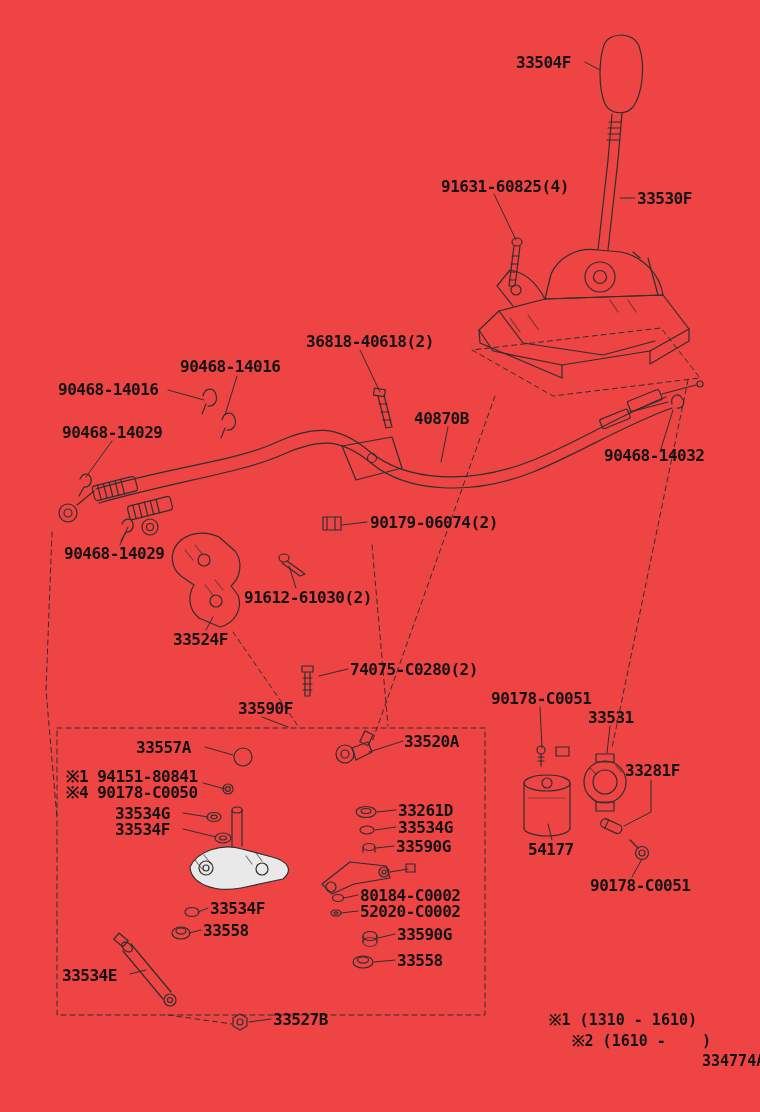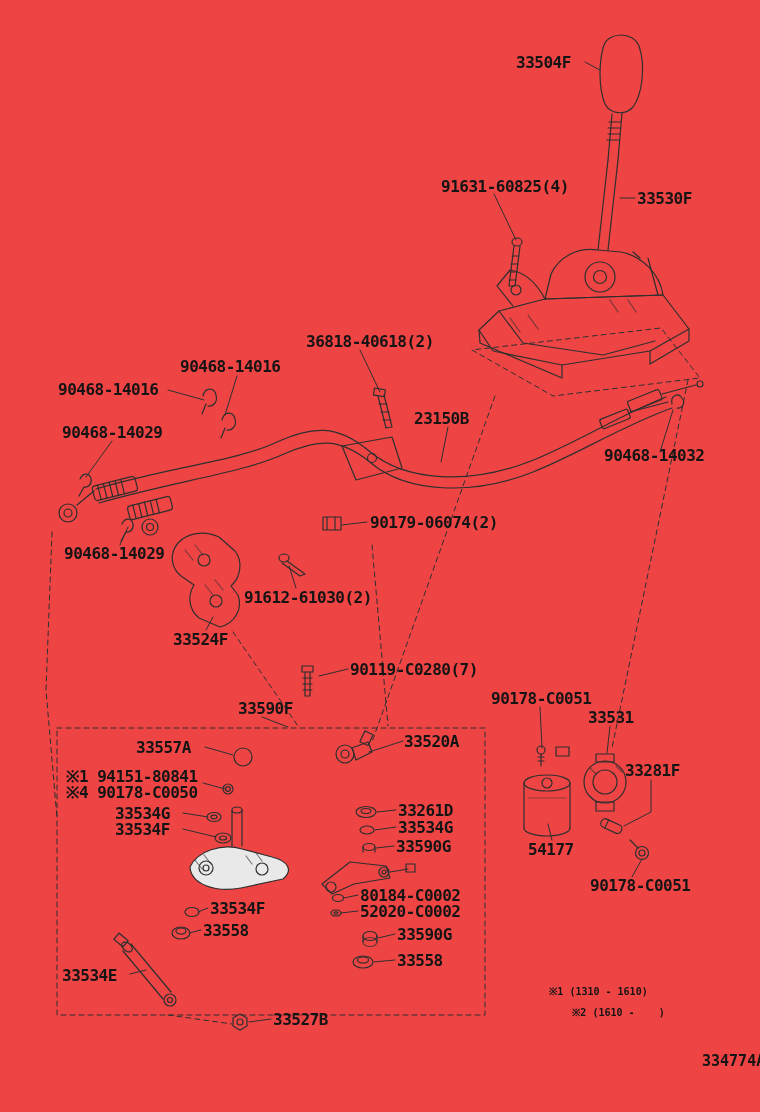--- a/index.html
+++ b/index.html
@@ -1,22 +1,22 @@
 <!DOCTYPE html>
 <html><head>
 <meta charset="utf-8">
 <style>
   html,body{margin:0;padding:0;background:#ffffff;}
   #canvas{position:relative;width:760px;height:1112px;background:#ef4444;
           font-family:"DejaVu Sans Mono", monospace;overflow:hidden;}
   #lineart{position:absolute;left:0;top:0;}
   .lbl{position:absolute;font-weight:bold;font-size:16px;line-height:18px;
        color:#141414;white-space:pre;letter-spacing:-0.5px;}
-  .note{position:absolute;font-weight:bold;font-size:10px;line-height:18px;
-        color:#141414;white-space:pre;}
+  .note{position:absolute;font-weight:bold;font-size:15px;line-height:18px;
+        color:#141414;white-space:pre;margin-top:28px;}
   .drawno{position:absolute;font-weight:bold;font-size:15px;color:#141414;white-space:pre;margin-left:34px;}
 </style>
 </head>
 <body>
 
 <div id="canvas">
 
 <svg id="lineart" width="760" height="1112" viewBox="0 0 760 1112" fill="none" stroke="#2f2f2f" stroke-width="1.2" stroke-linecap="round" stroke-linejoin="round">
 
   <g>
@@ -201,28 +201,28 @@
     <path d="M168,1015 L232,1024"></path>
   </g>
 </svg>
 
 <div class="lbl" style="left:516px;top:54px">33504F</div>
 <div class="lbl" style="left:441px;top:178px">91631-60825(4)</div>
 <div class="lbl" style="left:637px;top:190px">33530F</div>
 <div class="lbl" style="left:306px;top:333px">36818-40618(2)</div>
 <div class="lbl" style="left:180px;top:358px">90468-14016</div>
 <div class="lbl" style="left:58px;top:381px">90468-14016</div>
-<div class="lbl" style="left:414px;top:410px">23150B</div>
+<div class="lbl" style="left:414px;top:410px">40870B</div>
 <div class="lbl" style="left:62px;top:424px">90468-14029</div>
 <div class="lbl" style="left:604px;top:447px">90468-14032</div>
 <div class="lbl" style="left:370px;top:514px">90179-06074(2)</div>
 <div class="lbl" style="left:64px;top:545px">90468-14029</div>
 <div class="lbl" style="left:244px;top:589px">91612-61030(2)</div>
 <div class="lbl" style="left:173px;top:631px">33524F</div>
-<div class="lbl" style="left:350px;top:661px">90119-C0280(7)</div>
+<div class="lbl" style="left:350px;top:661px">74075-C0280(2)</div>
 <div class="lbl" style="left:238px;top:700px">33590F</div>
 <div class="lbl" style="left:491px;top:690px">90178-C0051</div>
 <div class="lbl" style="left:588px;top:709px">33531</div>
 <div class="lbl" style="left:136px;top:739px">33557A</div>
 <div class="lbl" style="left:404px;top:733px">33520A</div>
 <div class="lbl" style="left:66px;top:768px">※1 94151-80841</div>
 <div class="lbl" style="left:66px;top:784px">※4 90178-C0050</div>
 <div class="lbl" style="left:625px;top:762px">33281F</div>
 <div class="lbl" style="left:115px;top:805px">33534G</div>
 <div class="lbl" style="left:115px;top:821px">33534F</div>

